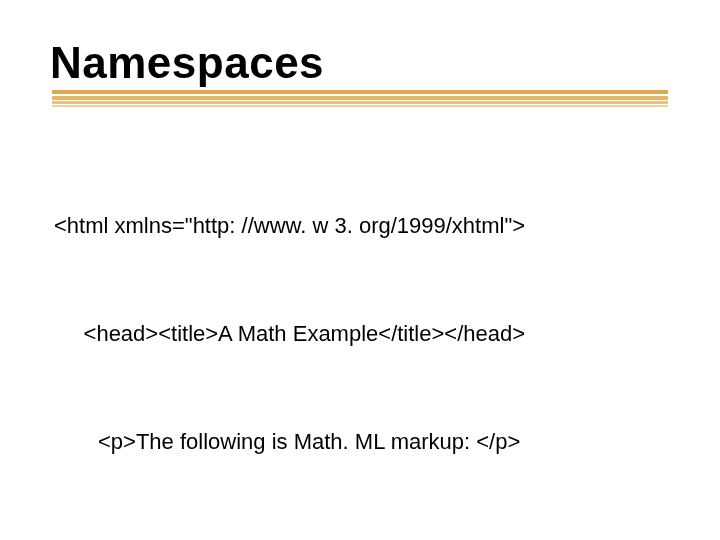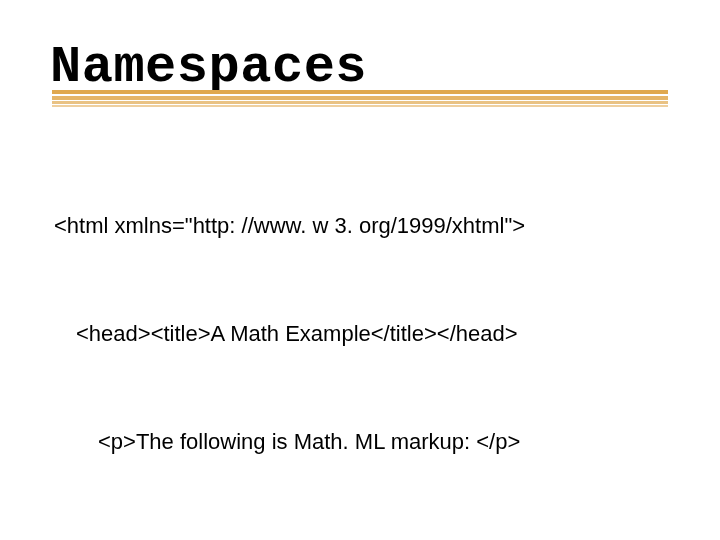--- a/index.html
+++ b/index.html
@@ -14,25 +14,25 @@
   .slide {
     position: relative;
     width: 720px;
     height: 540px;
     box-sizing: border-box;
   }
   .title {
     position: absolute;
     left: 50px;
     top: 38px;
-    font-size: 52px;
+    font-size: 44px;
     font-weight: 900;
     letter-spacing: 0.5px;
     color: #000;
-    font-family: Liberation Mono, monospace;
+    font-family: Liberation Sans, sans-serif;
   }
   .rule {
     position: absolute;
     left: 52px;
     top: 90px;
     width: 616px;
     height: 18px;
   }
   .rule .bar {
     position: absolute;
@@ -50,21 +50,21 @@
     position: absolute;
     left: 54px;
     top: 136px;
     font-family: Arial, Helvetica, sans-serif;
     font-size: 22px;
     line-height: 36px;
     color: #000;
     white-space: pre;
   }
   .code .line { display: block; }
-  .i1 { padding-left: 22px; }
+  .i1 { padding-left: 22px; text-align: right; }
   .i2 { padding-left: 44px; }
 </style>
 </head>
 <body>
 
 <div class="slide">
   <div class="title">Namespaces</div>
 
   <div class="rule">
     <div class="bar b1"></div>

